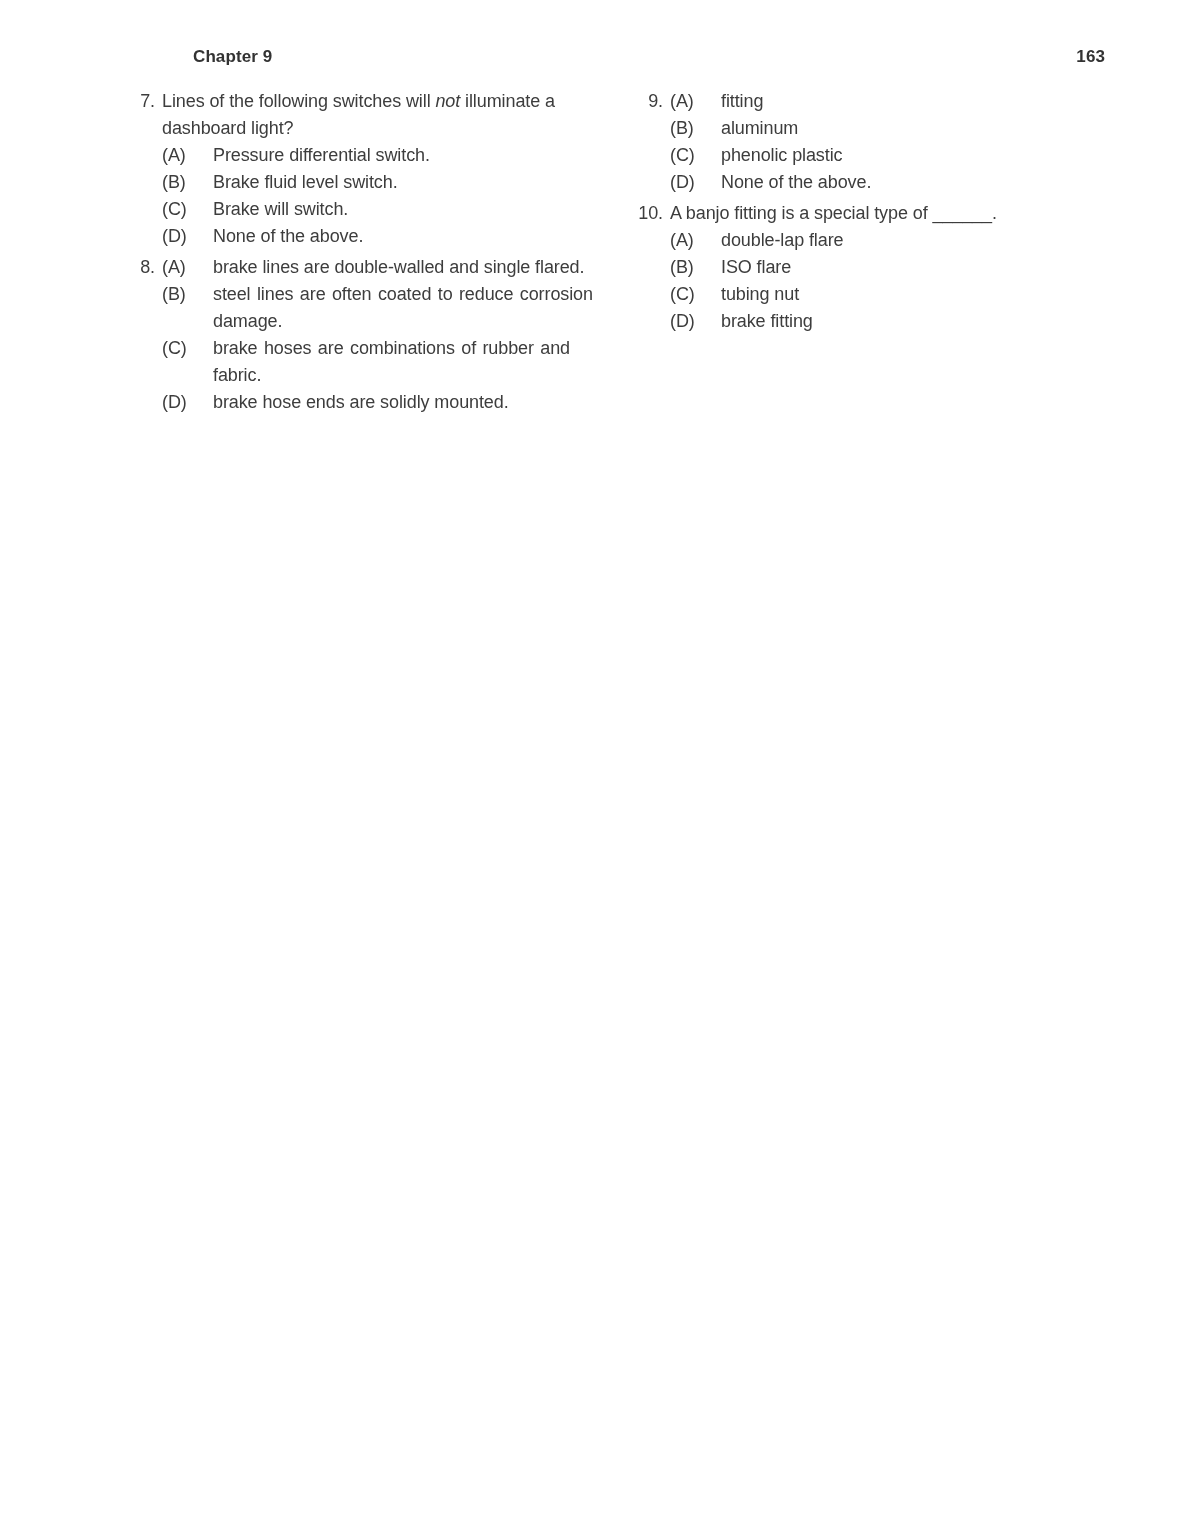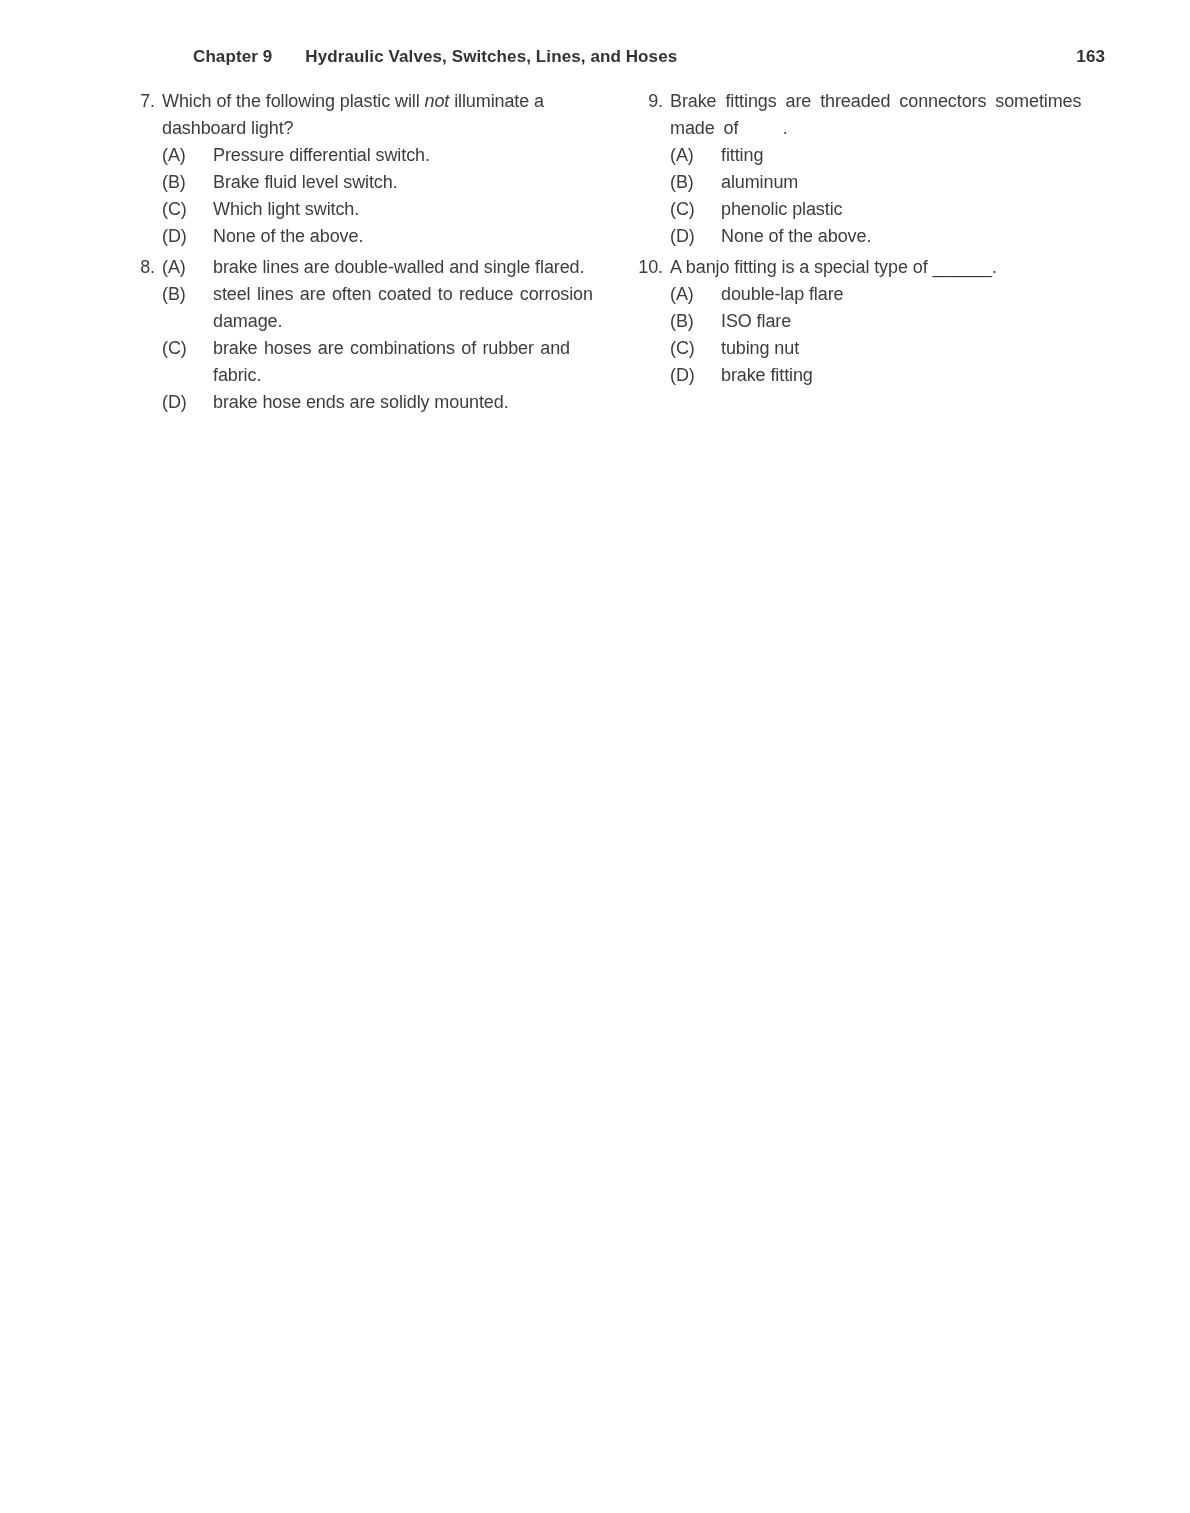--- a/index.html
+++ b/index.html
@@ -56,44 +56,43 @@
   .otext  { flex: 1; margin-left: 17px; white-space: pre-line; }
   .otext.ws { word-spacing: 1.5px; }
 </style>
 </head>
 <body>
 
 <div class="page">
 
   <header class="page-header">
     <span class="chapter-label">Chapter 9</span>
-    <span class="chapter-title">Hydraulic Valves, Switches, Lines, and Hoses</span>
     <span class="page-number">163</span>
   </header>
 
   <main class="columns">
 
     <section class="col col-left">
 
       <article class="question">
         <div class="qnum">7.</div>
         <div class="qbody">
-          <p class="stem"><span>Which of the following plastic will </span><em>not</em><span> illuminate a
+          <p class="stem"><span>Lines of the following switches will </span><em>not</em><span> illuminate a
 dashboard light?</span></p>
           <div class="option">
             <span class="olabel">(A)</span>
             <span class="otext">Pressure differential switch.</span>
           </div>
           <div class="option">
             <span class="olabel">(B)</span>
             <span class="otext">Brake fluid level switch.</span>
           </div>
           <div class="option">
             <span class="olabel">(C)</span>
-            <span class="otext">Which light switch.</span>
+            <span class="otext">Brake will switch.</span>
           </div>
           <div class="option">
             <span class="olabel">(D)</span>
             <span class="otext">None of the above.</span>
           </div>
         </div>
       </article>
 
       <article class="question">
         <div class="qnum">8.</div>
@@ -119,22 +118,20 @@
         </div>
       </article>
 
     </section>
 
     <section class="col col-right">
 
       <article class="question">
         <div class="qnum">9.</div>
         <div class="qbody">
-          <p class="stem wide-spacing"><span>Brake fittings are threaded connectors sometimes
-made of &nbsp;&nbsp;&nbsp;&nbsp;.</span></p>
           <div class="option">
             <span class="olabel">(A)</span>
             <span class="otext">fitting</span>
           </div>
           <div class="option">
             <span class="olabel">(B)</span>
             <span class="otext">aluminum</span>
           </div>
           <div class="option">
             <span class="olabel">(C)</span>

